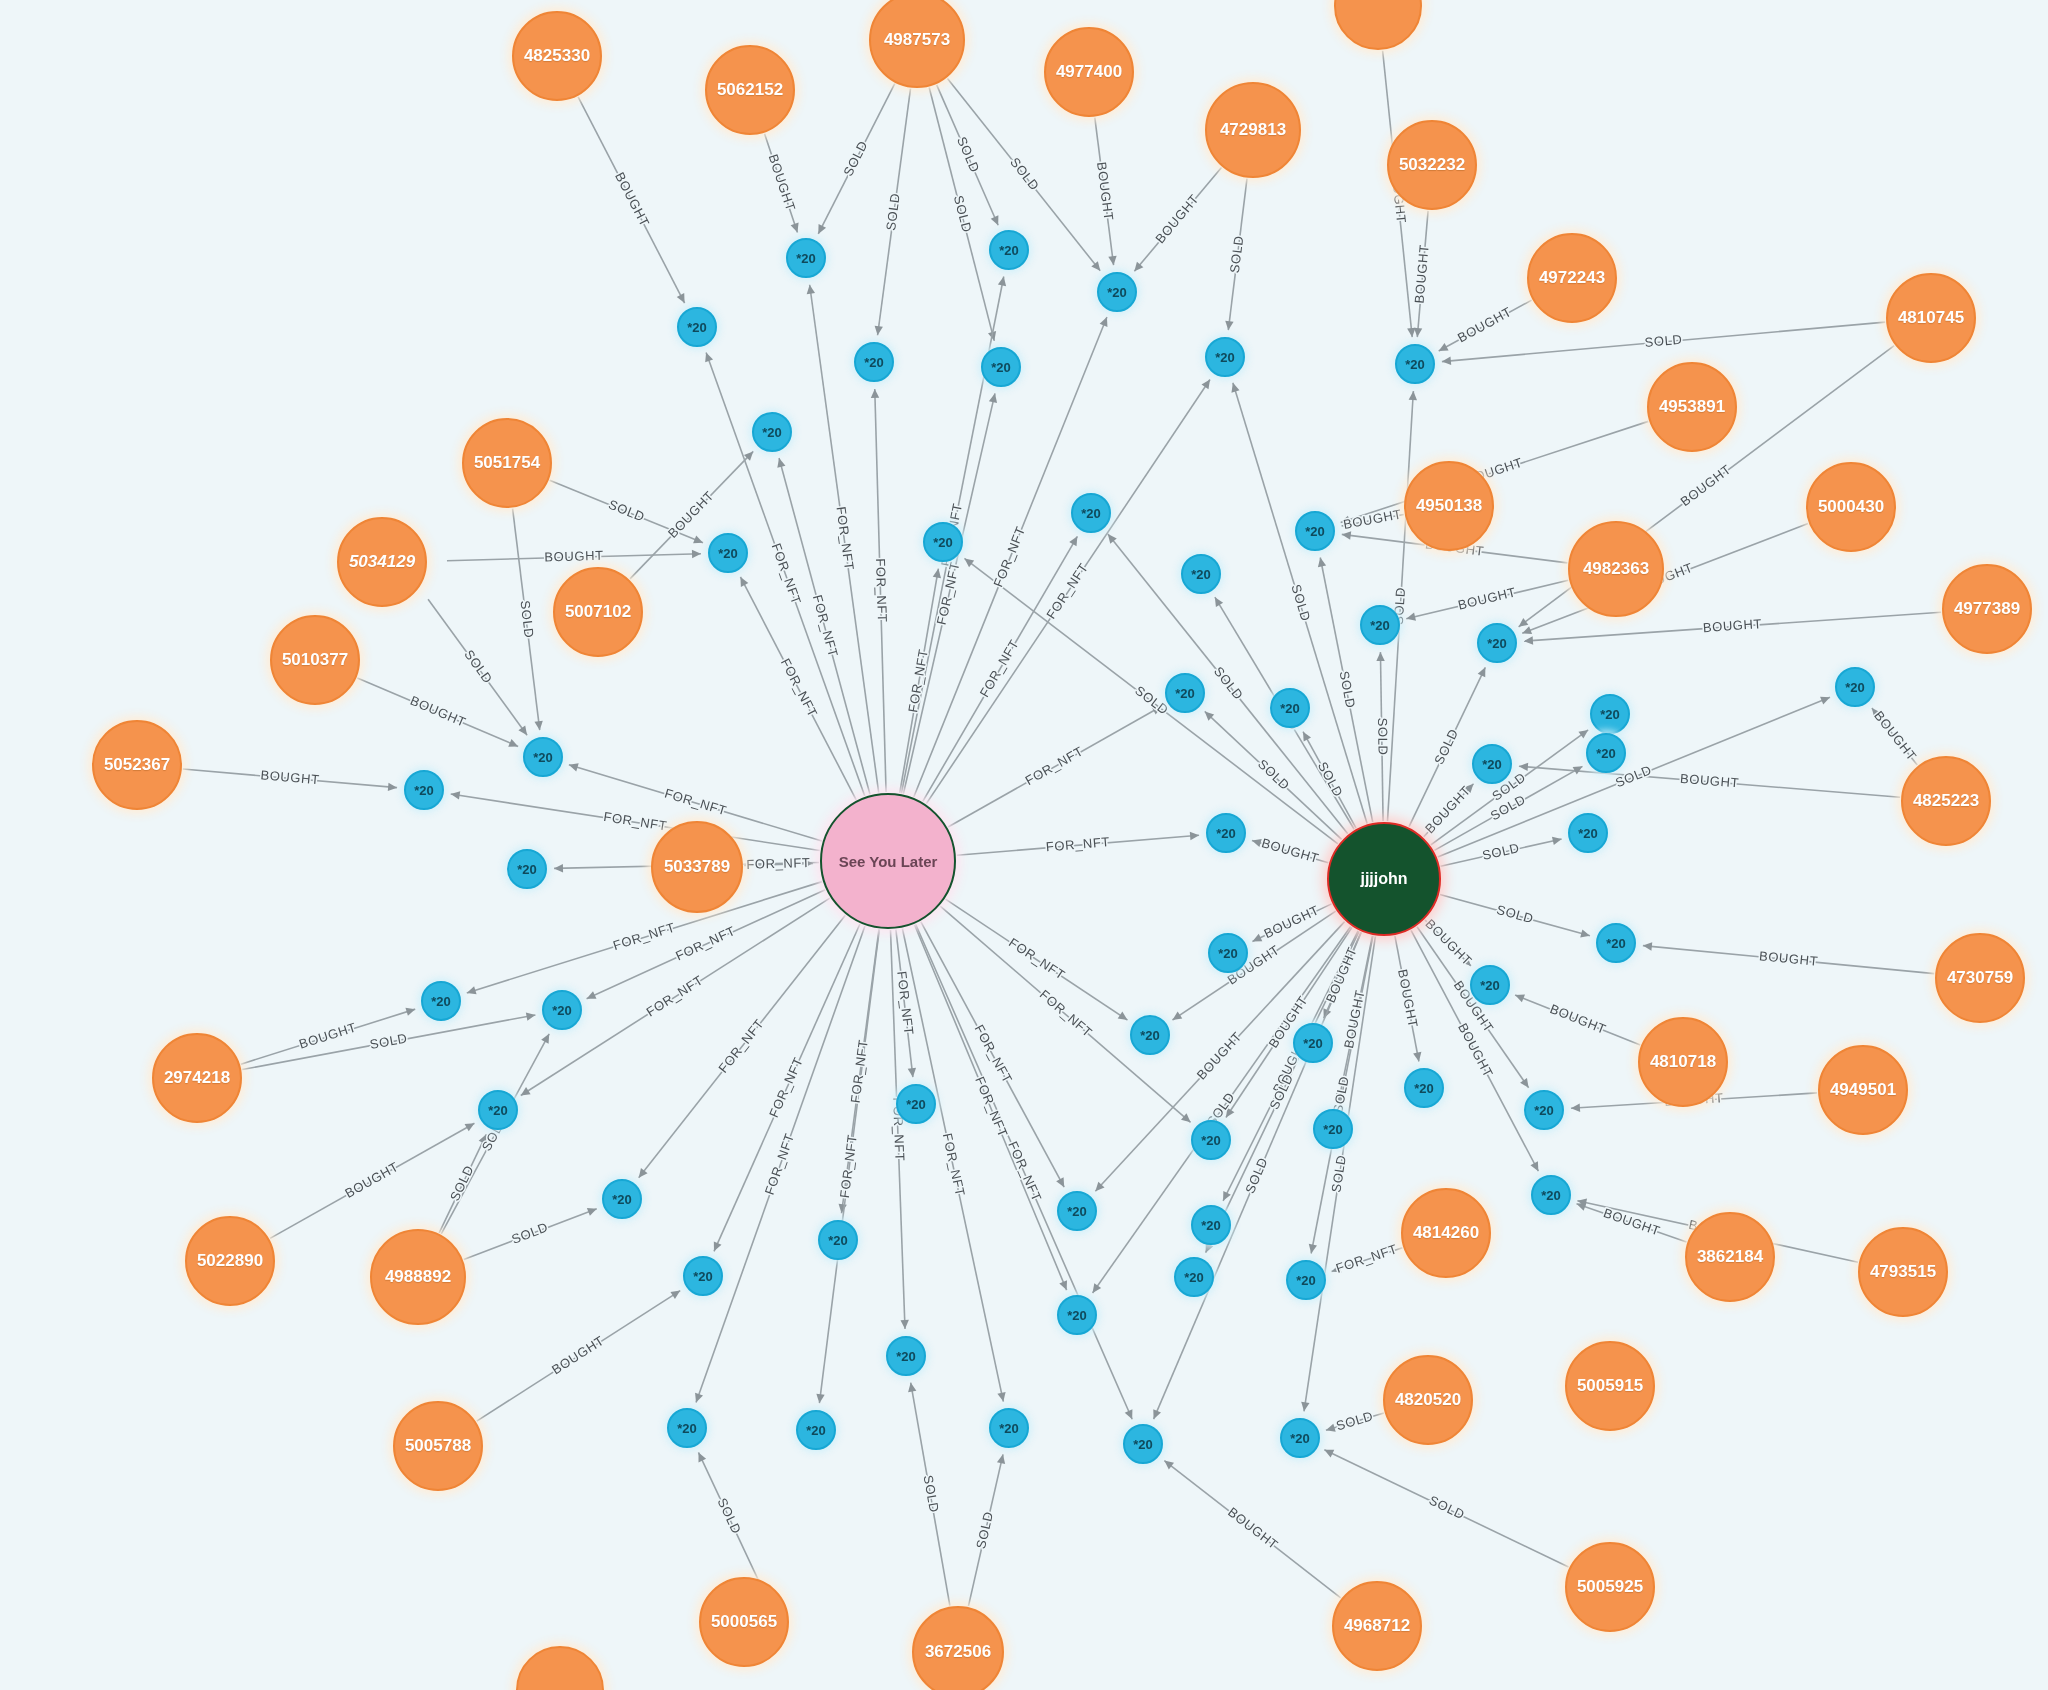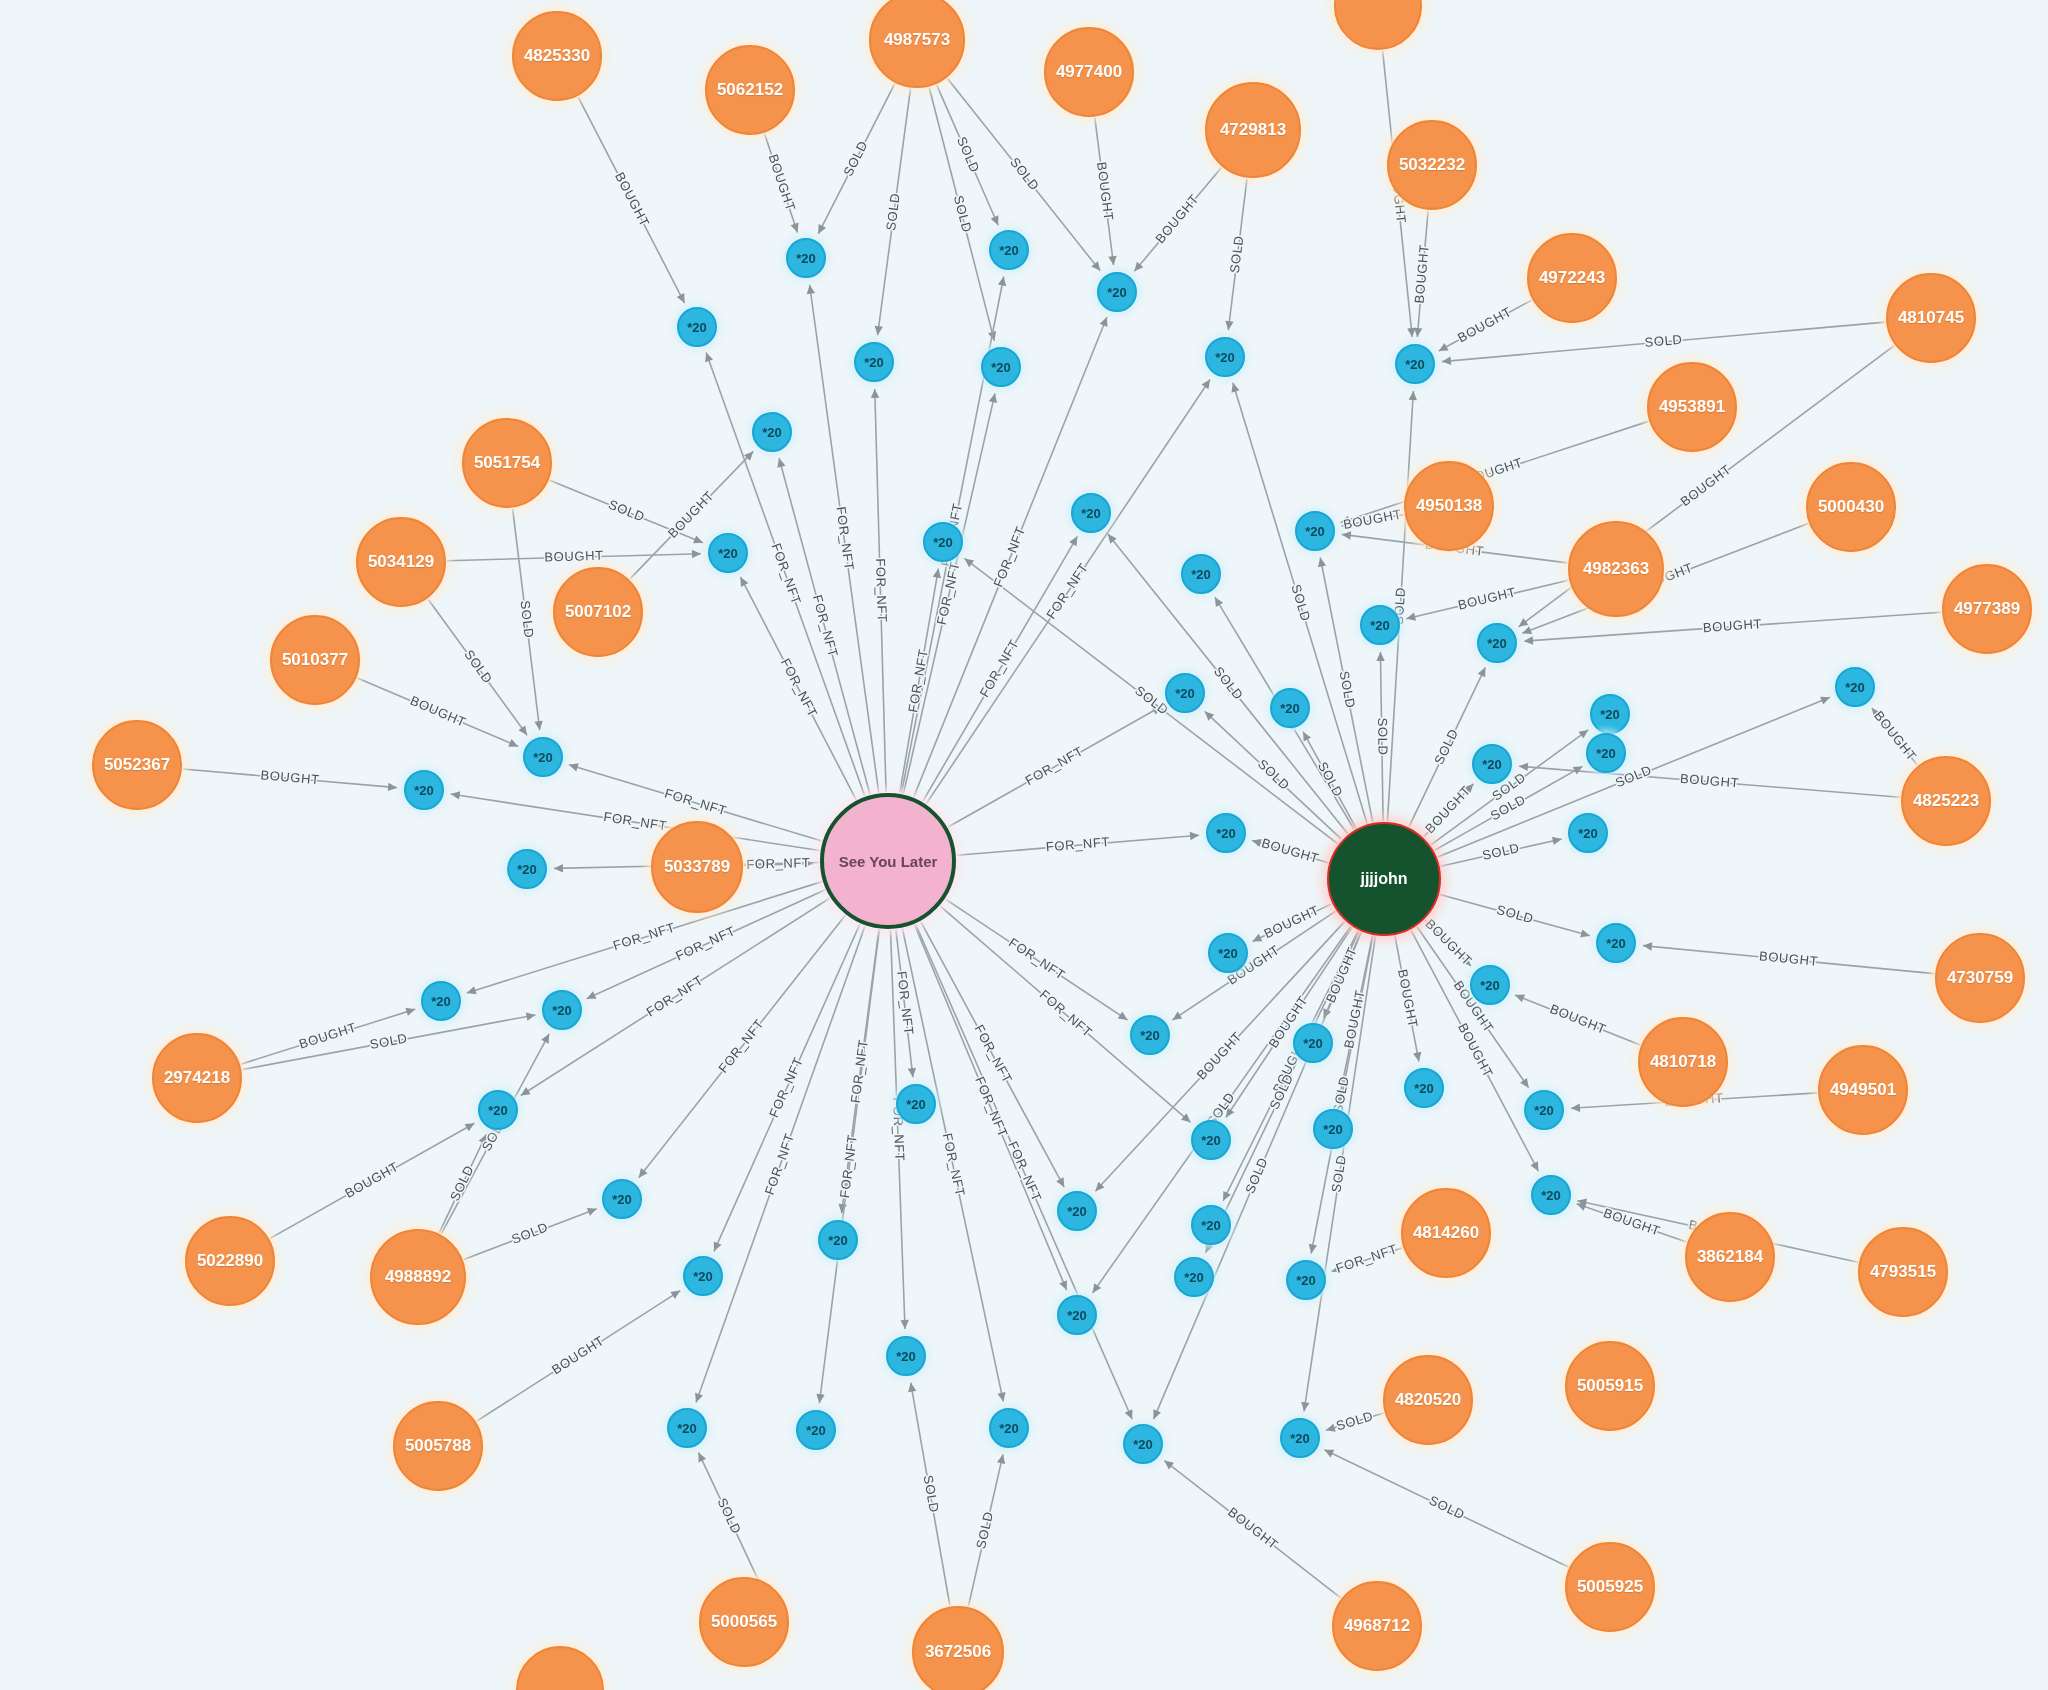--- a/index.html
+++ b/index.html
@@ -45,21 +45,21 @@
 
   .node.blue{
     background:#2cb6e0;
     border:2px solid #17a7d4;
     box-shadow:0 0 7px 3px rgba(208,240,250,.9);
   }
   .node.blue .node-label{color:#0f4a5c;font-size:13px;font-weight:700;}
 
   .node.pink{
     background:#f3b2cd;
-    border:4px solid #14532d;
+    border:2px solid #14532d;
     box-shadow:0 0 10px 5px rgba(252,230,240,.95);
   }
   .node.pink .node-label{color:#6a4555;font-size:15px;font-weight:600;}
 
   .node.red{
     background:#14532d;
     border:2px solid #de2b25;
     box-shadow:0 0 11px 5px rgba(255,205,202,.9);
   }
   .node.red .node-label{color:#ffffff;font-size:16px;font-weight:700;}
@@ -521,21 +521,21 @@
       </div>
       <div class="node orange" style="width: 90px; height: 90px; left: 152px; top: 1033px;">
         <span class="node-label">2974218</span>
       </div>
       <div class="node orange" style="width: 90px; height: 90px; left: 92px; top: 720px;">
         <span class="node-label">5052367</span>
       </div>
       <div class="node orange" style="width: 90px; height: 90px; left: 270px; top: 615px;">
         <span class="node-label">5010377</span>
       </div>
-      <div class="node orange" style="width: 90px; height: 90px; left: 356px; top: 517px;">
+      <div class="node orange" style="width: 90px; height: 90px; left: 337px; top: 517px; font-style: italic;">
         <span class="node-label">5034129</span>
       </div>
       <div class="node orange" style="width: 90px; height: 90px; left: 462px; top: 418px;">
         <span class="node-label">5051754</span>
       </div>
       <div class="node orange" style="width: 90px; height: 90px; left: 553px; top: 567px;">
         <span class="node-label">5007102</span>
       </div>
       <div class="node orange" style="width: 92px; height: 92px; left: 651px; top: 821px;">
         <span class="node-label">5033789</span>

